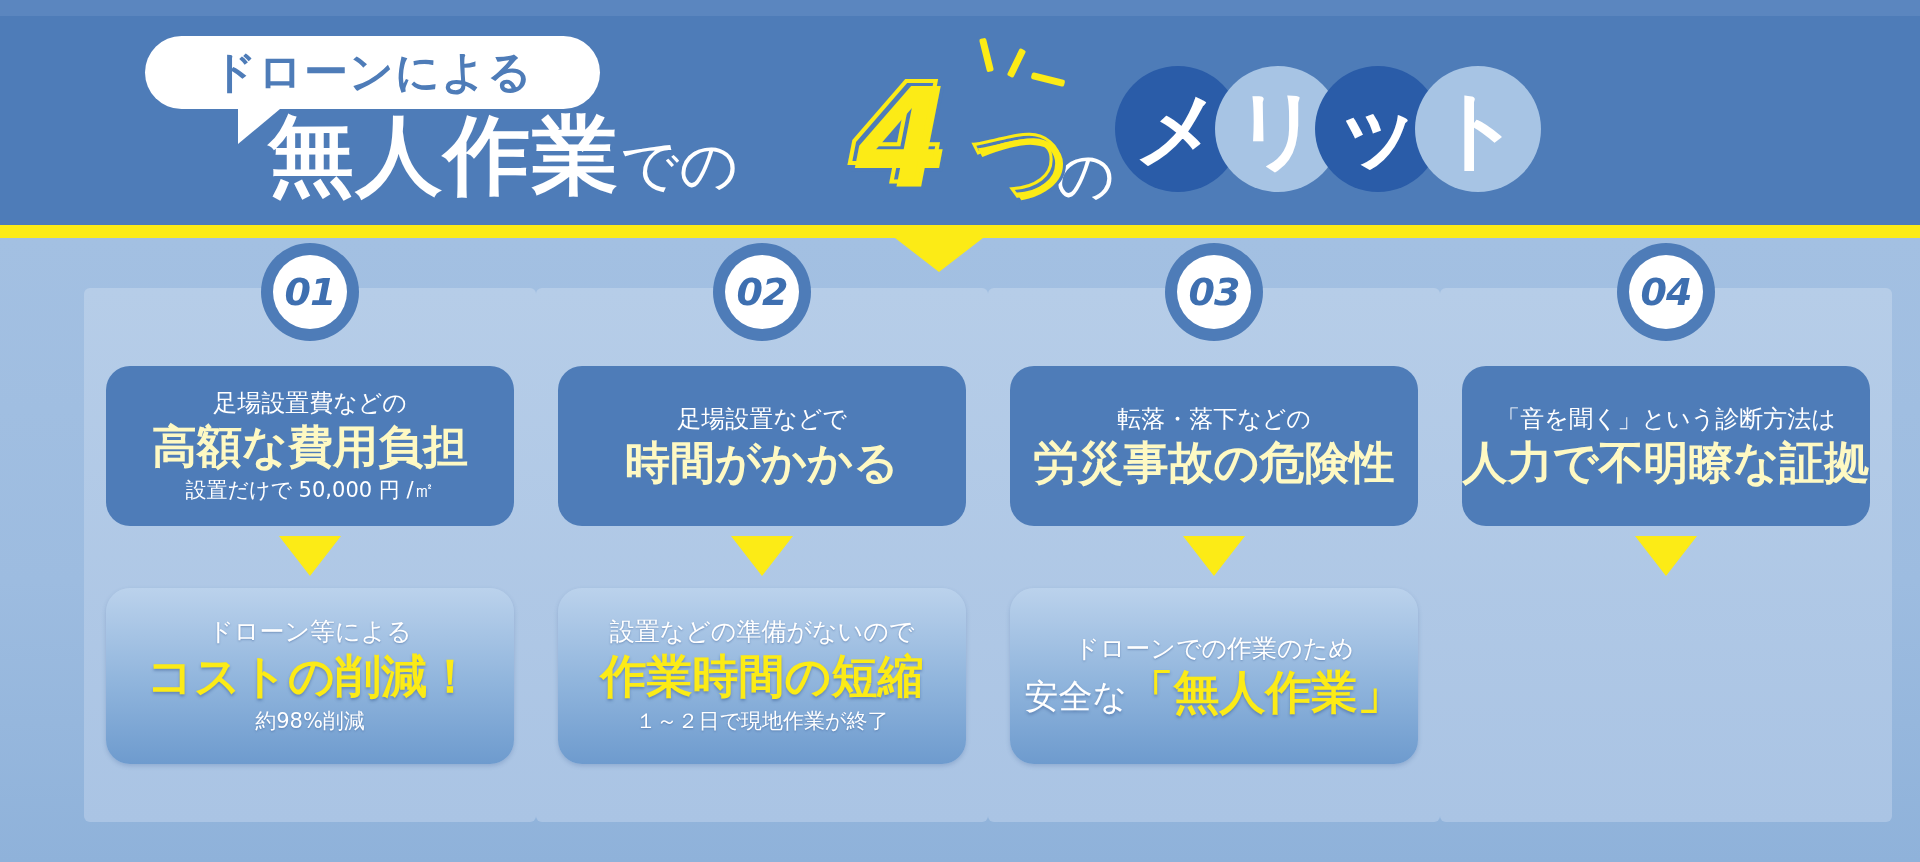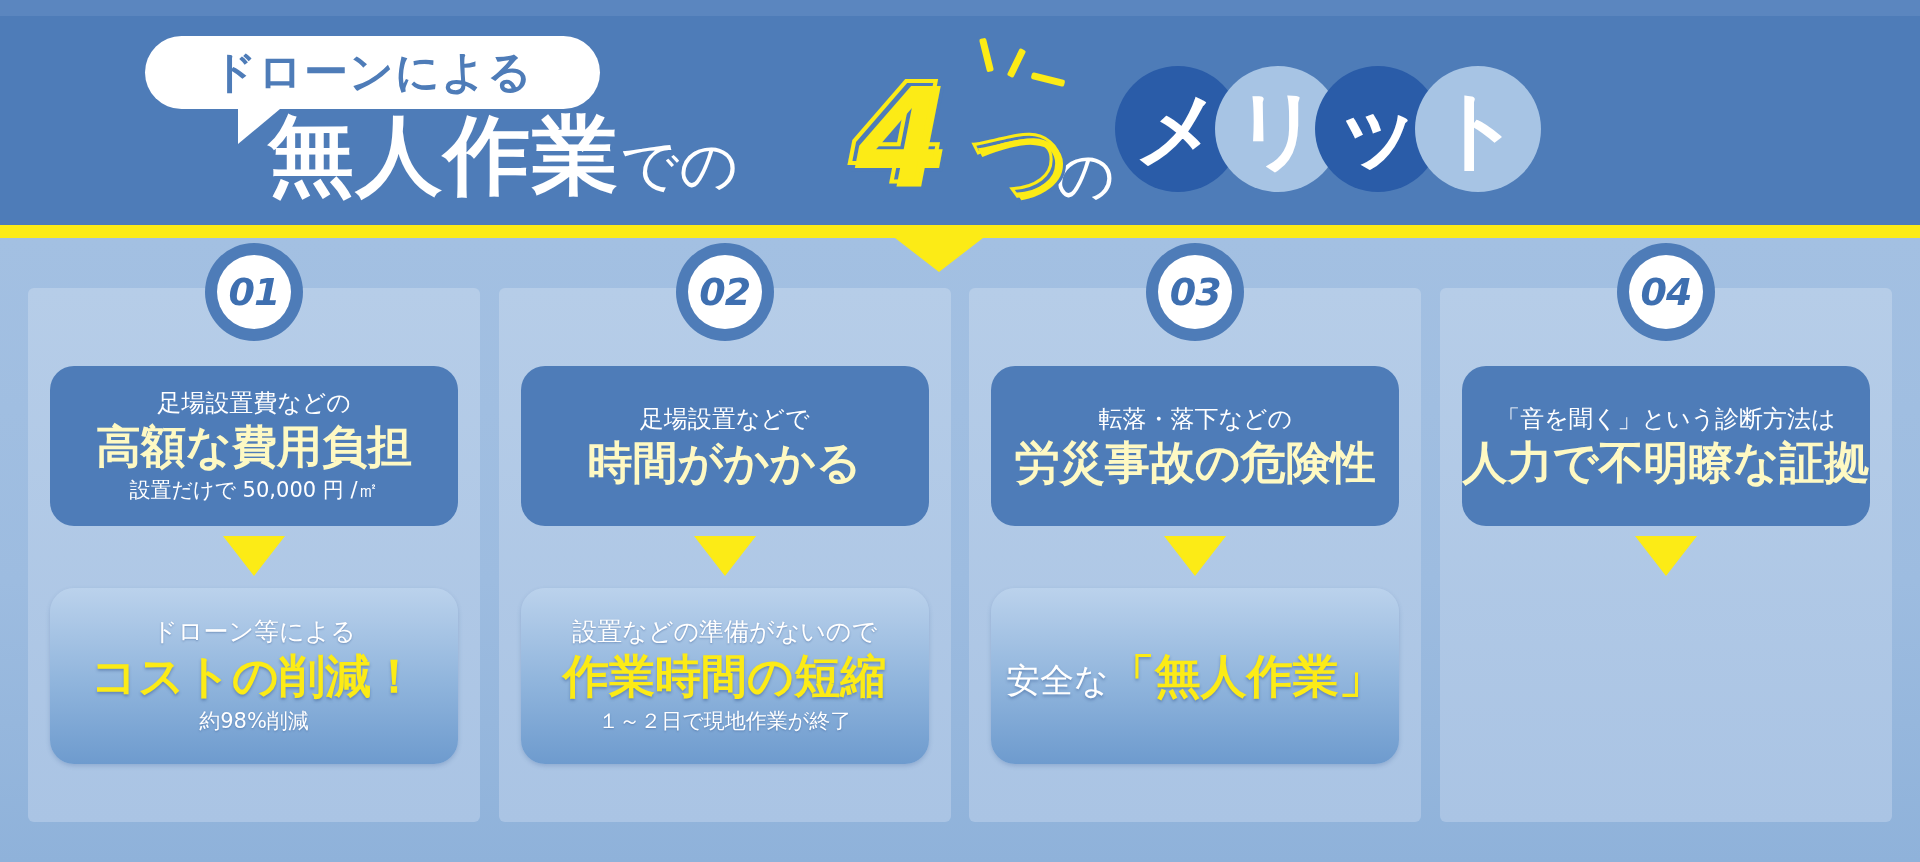--- a/index.html
+++ b/index.html
@@ -112,21 +112,21 @@
     font-family:"DejaVu Sans",sans-serif;z-index:5;
   }
 
   
   .body-area{
     position:absolute;left:0;top:238px;width:1920px;height:624px;
     background:linear-gradient(180deg,#A3C0E2 0%,#9DBCE0 55%,#8FB2DA 100%);
   }
   .cols{
     position:absolute;left:0;top:0;width:1920px;height:624px;
-    display:flex;justify-content:space-between;padding:0 28px;
+    display:flex;justify-content:flex-end;padding:0 28px;
     box-sizing:border-box;
   }
   .col{
     position:relative;width:452px;height:534px;margin-top:50px;
     background:linear-gradient(180deg,#B6CDE8 0%,#AAC4E4 100%);
     border-radius:6px;
   }
 
   .badge{
     position:absolute;left:50%;top:-45px;transform:translateX(-50%);
@@ -278,20 +278,21 @@
       <div class="col">
         <div class="badge">
           <div class="badge-inner">03</div>
         </div>
         <div class="card-top">
           <div class="ct-small">転落・落下などの</div>
           <div class="ct-big">労災事故の危険性</div>
         </div>
         <div class="arrow-down"></div>
         <div class="card-bot">
+          <div class="cb-small">ドローンでの作業のため</div>
           <div class="cb-big"><span class="wht sm">安全な</span><span>「無人作業」</span></div>
         </div>
       </div>
 
       <div class="col">
         <div class="badge">
           <div class="badge-inner">04</div>
         </div>
         <div class="card-top">
           <div class="ct-small">「音を聞く」という診断方法は</div>

